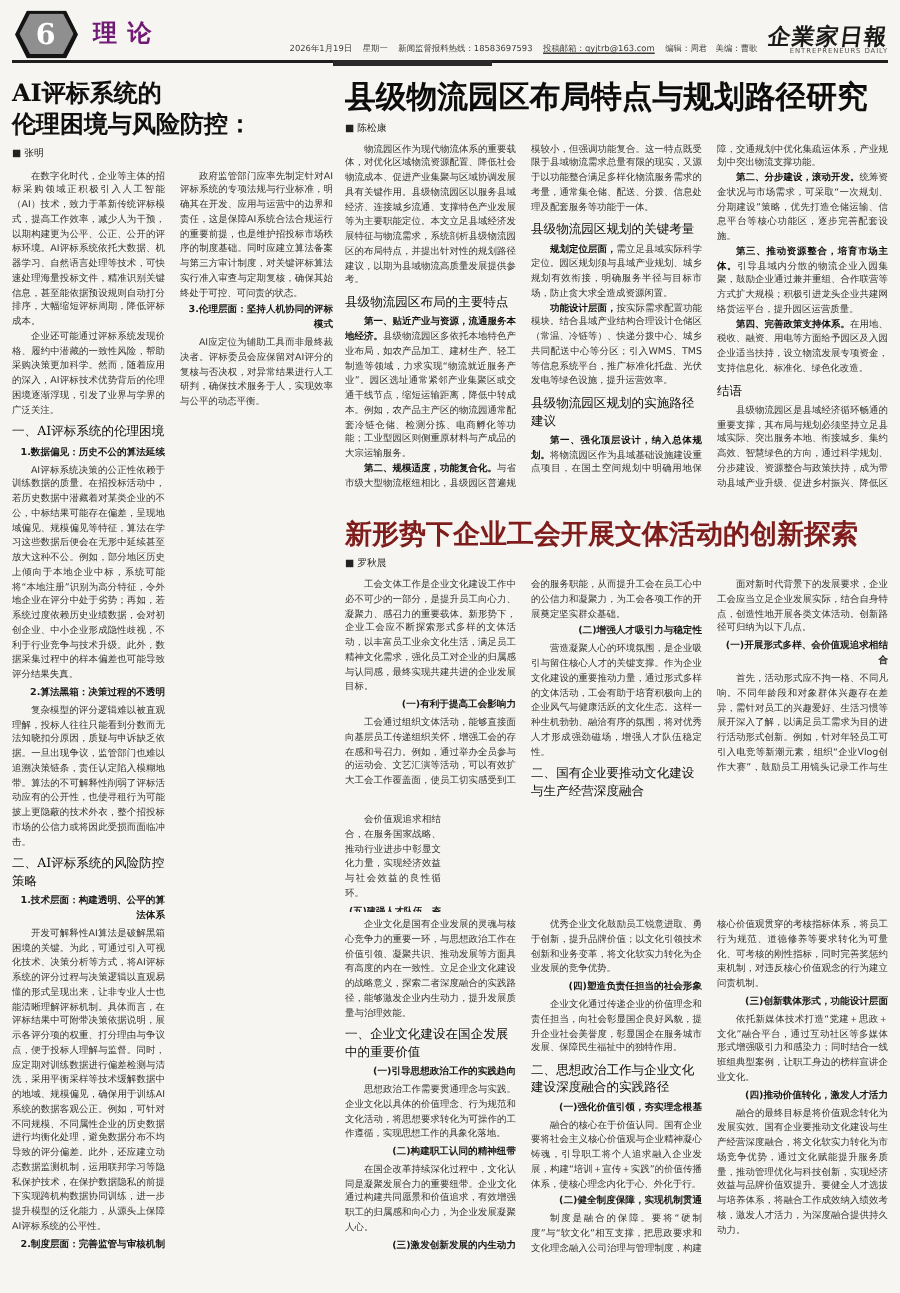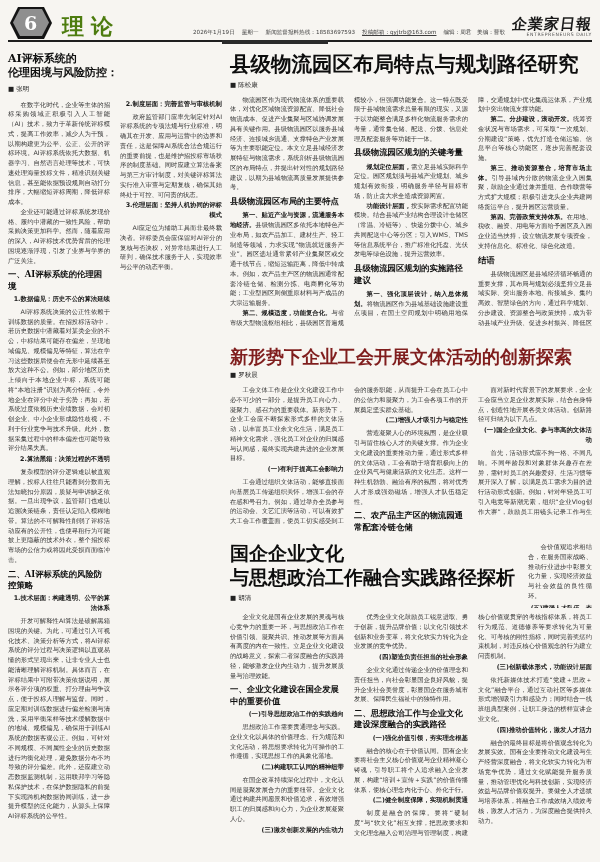--- a/index.html
+++ b/index.html
@@ -8,45 +8,45 @@
         color:#1c1c1c;font-family:"DejaVu Sans","Liberation Sans",sans-serif;overflow:hidden;}
 
   
   .header{position:absolute;left:8px;top:6px;width:584px;height:36px;border-bottom:2px solid #1f1f1f;}
   .hex-outer{position:absolute;left:0;top:1px;width:44px;height:32px;background:#141414;
              clip-path:polygon(10px 0,36px 0,44px 16px,36px 32px,10px 32px,2px 16px);}
   .hex-inner{position:absolute;left:4px;top:2px;width:37px;height:27px;background:#8f8f8f;
              clip-path:polygon(8px 0,30px 0,37px 13.5px,30px 27px,8px 27px,1px 13.5px);
              display:flex;align-items:center;justify-content:center;color:#fff;
              font-size:19px;font-weight:bold;font-family:"DejaVu Serif","Liberation Serif",serif;}
-  .section-title{position:absolute;left:54px;top:6px;font-size:22px;font-weight:bold;letter-spacing:7px;
-                 font-family:"DejaVu Serif","Liberation Serif",serif;color:#4d7c0f;}
+  .section-title{position:absolute;left:54px;top:6px;font-size:16px;font-weight:bold;letter-spacing:7px;
+                 font-family:"DejaVu Serif","Liberation Serif",serif;color:#701a75;}
   .mast{position:absolute;right:0;bottom:2px;display:flex;align-items:flex-end;gap:7px;}
   .dateline{display:flex;align-items:flex-end;gap:7px;font-size:5.6px;color:#3c3c3c;white-space:nowrap;padding-bottom:1px;}
   .dateline .em{text-decoration:underline;}
   .logo-col{display:flex;flex-direction:column;align-items:flex-end;line-height:1;}
   .logo{font-size:15px;font-weight:bold;font-family:"DejaVu Serif","Liberation Serif",serif;
         transform:skewX(-7deg);letter-spacing:1px;color:#1a1a1a;}
   .logo-sub{font-size:4.6px;letter-spacing:.6px;color:#555;margin-top:1px;}
   .thick-tick{position:absolute;left:214px;bottom:-4px;width:106px;height:4px;background:#2a2a2a;}
 
   
   .serif{font-family:"DejaVu Serif","Liberation Serif",serif;}
   .author{font-size:6.5px;color:#222;margin:4px 0 2px;}
   .cols{column-gap:10px;column-fill:auto;font-size:6.3px;line-height:1.55;text-align:justify;
         color:#333;overflow:hidden;}
   .cols b{color:#111;}
   .para{text-indent:2em;}
-  .sec-head{font-weight:bold;font-size:8.4px;line-height:1.35;color:#0f0f0f;margin:4px 0 3px;
+  .sec-head{font-weight:normal;font-size:8.4px;line-height:1.35;color:#0f0f0f;margin:4px 0 3px;
             font-family:"DejaVu Serif","Liberation Serif",serif;text-align:left;}
   .sub-head{font-weight:bold;font-size:6.4px;text-align:right;color:#1b1b1b;margin:2px 0;}
 
   
   .left-article{position:absolute;left:8px;top:52px;width:214px;height:804px;}
-  .la-title{font-size:11px;font-weight:bold;line-height:1.3;color:#101010;}
+  .la-title{font-size:16px;font-weight:bold;line-height:1.3;color:#101010;}
   .la-body{margin-top:6px;height:724px;column-count:2;}
 
   
   .right{position:absolute;left:230px;top:52px;width:362px;height:806px;}
   .a-title{font-size:20.5px;font-weight:bold;color:#0d0d0d;line-height:1.2;}
   .a-body{margin-top:5px;height:242px;column-count:3;}
   .art-b{margin-top:9px;}
   .b-title{font-size:18px;font-weight:bold;color:#7f1d1d;line-height:1.2;}
   .b-body{margin-top:5px;height:148px;column-count:3;}
   .art-c{margin-top:9px;}
@@ -134,36 +134,29 @@
 
     <div class="art-b">
       <div class="b-title serif">新形势下企业工会开展文体活动的创新探索</div>
       <div class="author">■ 罗秋晨</div>
       <div class="b-body cols">
           <div class="para">工会文体工作是企业文化建设工作中必不可少的一部分，是提升员工向心力、凝聚力、感召力的重要载体。新形势下，企业工会应不断探索形式多样的文体活动，以丰富员工业余文化生活，满足员工精神文化需求，强化员工对企业的归属感与认同感，最终实现共建共进的企业发展目标。</div>
           <div class="sub-head">(一)有利于提高工会影响力</div>
           <div class="para">工会通过组织文体活动，能够直接面向基层员工传递组织关怀，增强工会的存在感和号召力。例如，通过举办全员参与的运动会、文艺汇演等活动，可以有效扩大工会工作覆盖面，使员工切实感受到工会的服务职能，从而提升工会在员工心中的公信力和凝聚力，为工会各项工作的开展奠定坚实群众基础。</div>
           <div class="sub-head">(二)增强人才吸引力与稳定性</div>
           <div class="para">营造凝聚人心的环境氛围，是企业吸引与留住核心人才的关键支撑。作为企业文化建设的重要推动力量，通过形式多样的文体活动，工会有助于培育积极向上的企业风气与健康活跃的文化生态。这样一种生机勃勃、融洽有序的氛围，将对优秀人才形成强劲磁场，增强人才队伍稳定性。</div>
-          <div class="sec-head">二、农产品主产区的物流园通常配套冷链仓储</div>
+          <div class="sec-head">二、国有企业要推动文化建设与生产经营深度融合</div>
           <div class="para">面对新时代背景下的发展要求，企业工会应当立足企业发展实际，结合自身特点，创造性地开展各类文体活动。创新路径可归纳为以下几点。</div>
-          <div class="sub-head">(一)国企企业文化、参与率高的文体活动</div>
+          <div class="sub-head">(一)开展形式多样、会价值观追求相结合</div>
           <div class="para">首先，活动形式应不拘一格、不同凡响。不同年龄段和对象群体兴趣存在差异，需针对员工的兴趣爱好、生活习惯等展开深入了解，以满足员工需求为目的进行活动形式创新。例如，针对年轻员工可引入电竞等新潮元素，组织“企业Vlog创作大赛”，鼓励员工用镜头记录工作与生活，优秀作品可通过企业官方平台进行展示传播。</div>
         </div>
     </div>
 
     <div class="art-c">
       <div class="c-top">
-        <div class="c-titlebox">
-          <div class="c-title serif">
-            <div>国企企业文化</div>
-            <div>与思想政治工作融合实践路径探析</div>
-          </div>
-          <div class="author">■ 胡清</div>
-        </div>
         <div class="c-snippet">
             <div class="para">会价值观追求相结合，在服务国家战略、推动行业进步中彰显文化力量，实现经济效益与社会效益的良性循环。</div>
             <div class="sub-head">(五)建强人才队伍，夯实融合支撑</div>
           </div>
       </div>
       <div class="c-body cols">
           <div class="para">企业文化是国有企业发展的灵魂与核心竞争力的重要一环，与思想政治工作在价值引领、凝聚共识、推动发展等方面具有高度的内在一致性。立足企业文化建设的战略意义，探索二者深度融合的实践路径，能够激发企业内生动力，提升发展质量与治理效能。</div>
           <div class="sec-head">一、企业文化建设在国企发展中的重要价值</div>
           <div class="sub-head">(一)引导思想政治工作的实践趋向</div>
           <div class="para">思想政治工作需要贯通理念与实践。企业文化以具体的价值理念、行为规范和文化活动，将思想要求转化为可操作的工作遵循，实现思想工作的具象化落地。</div>

